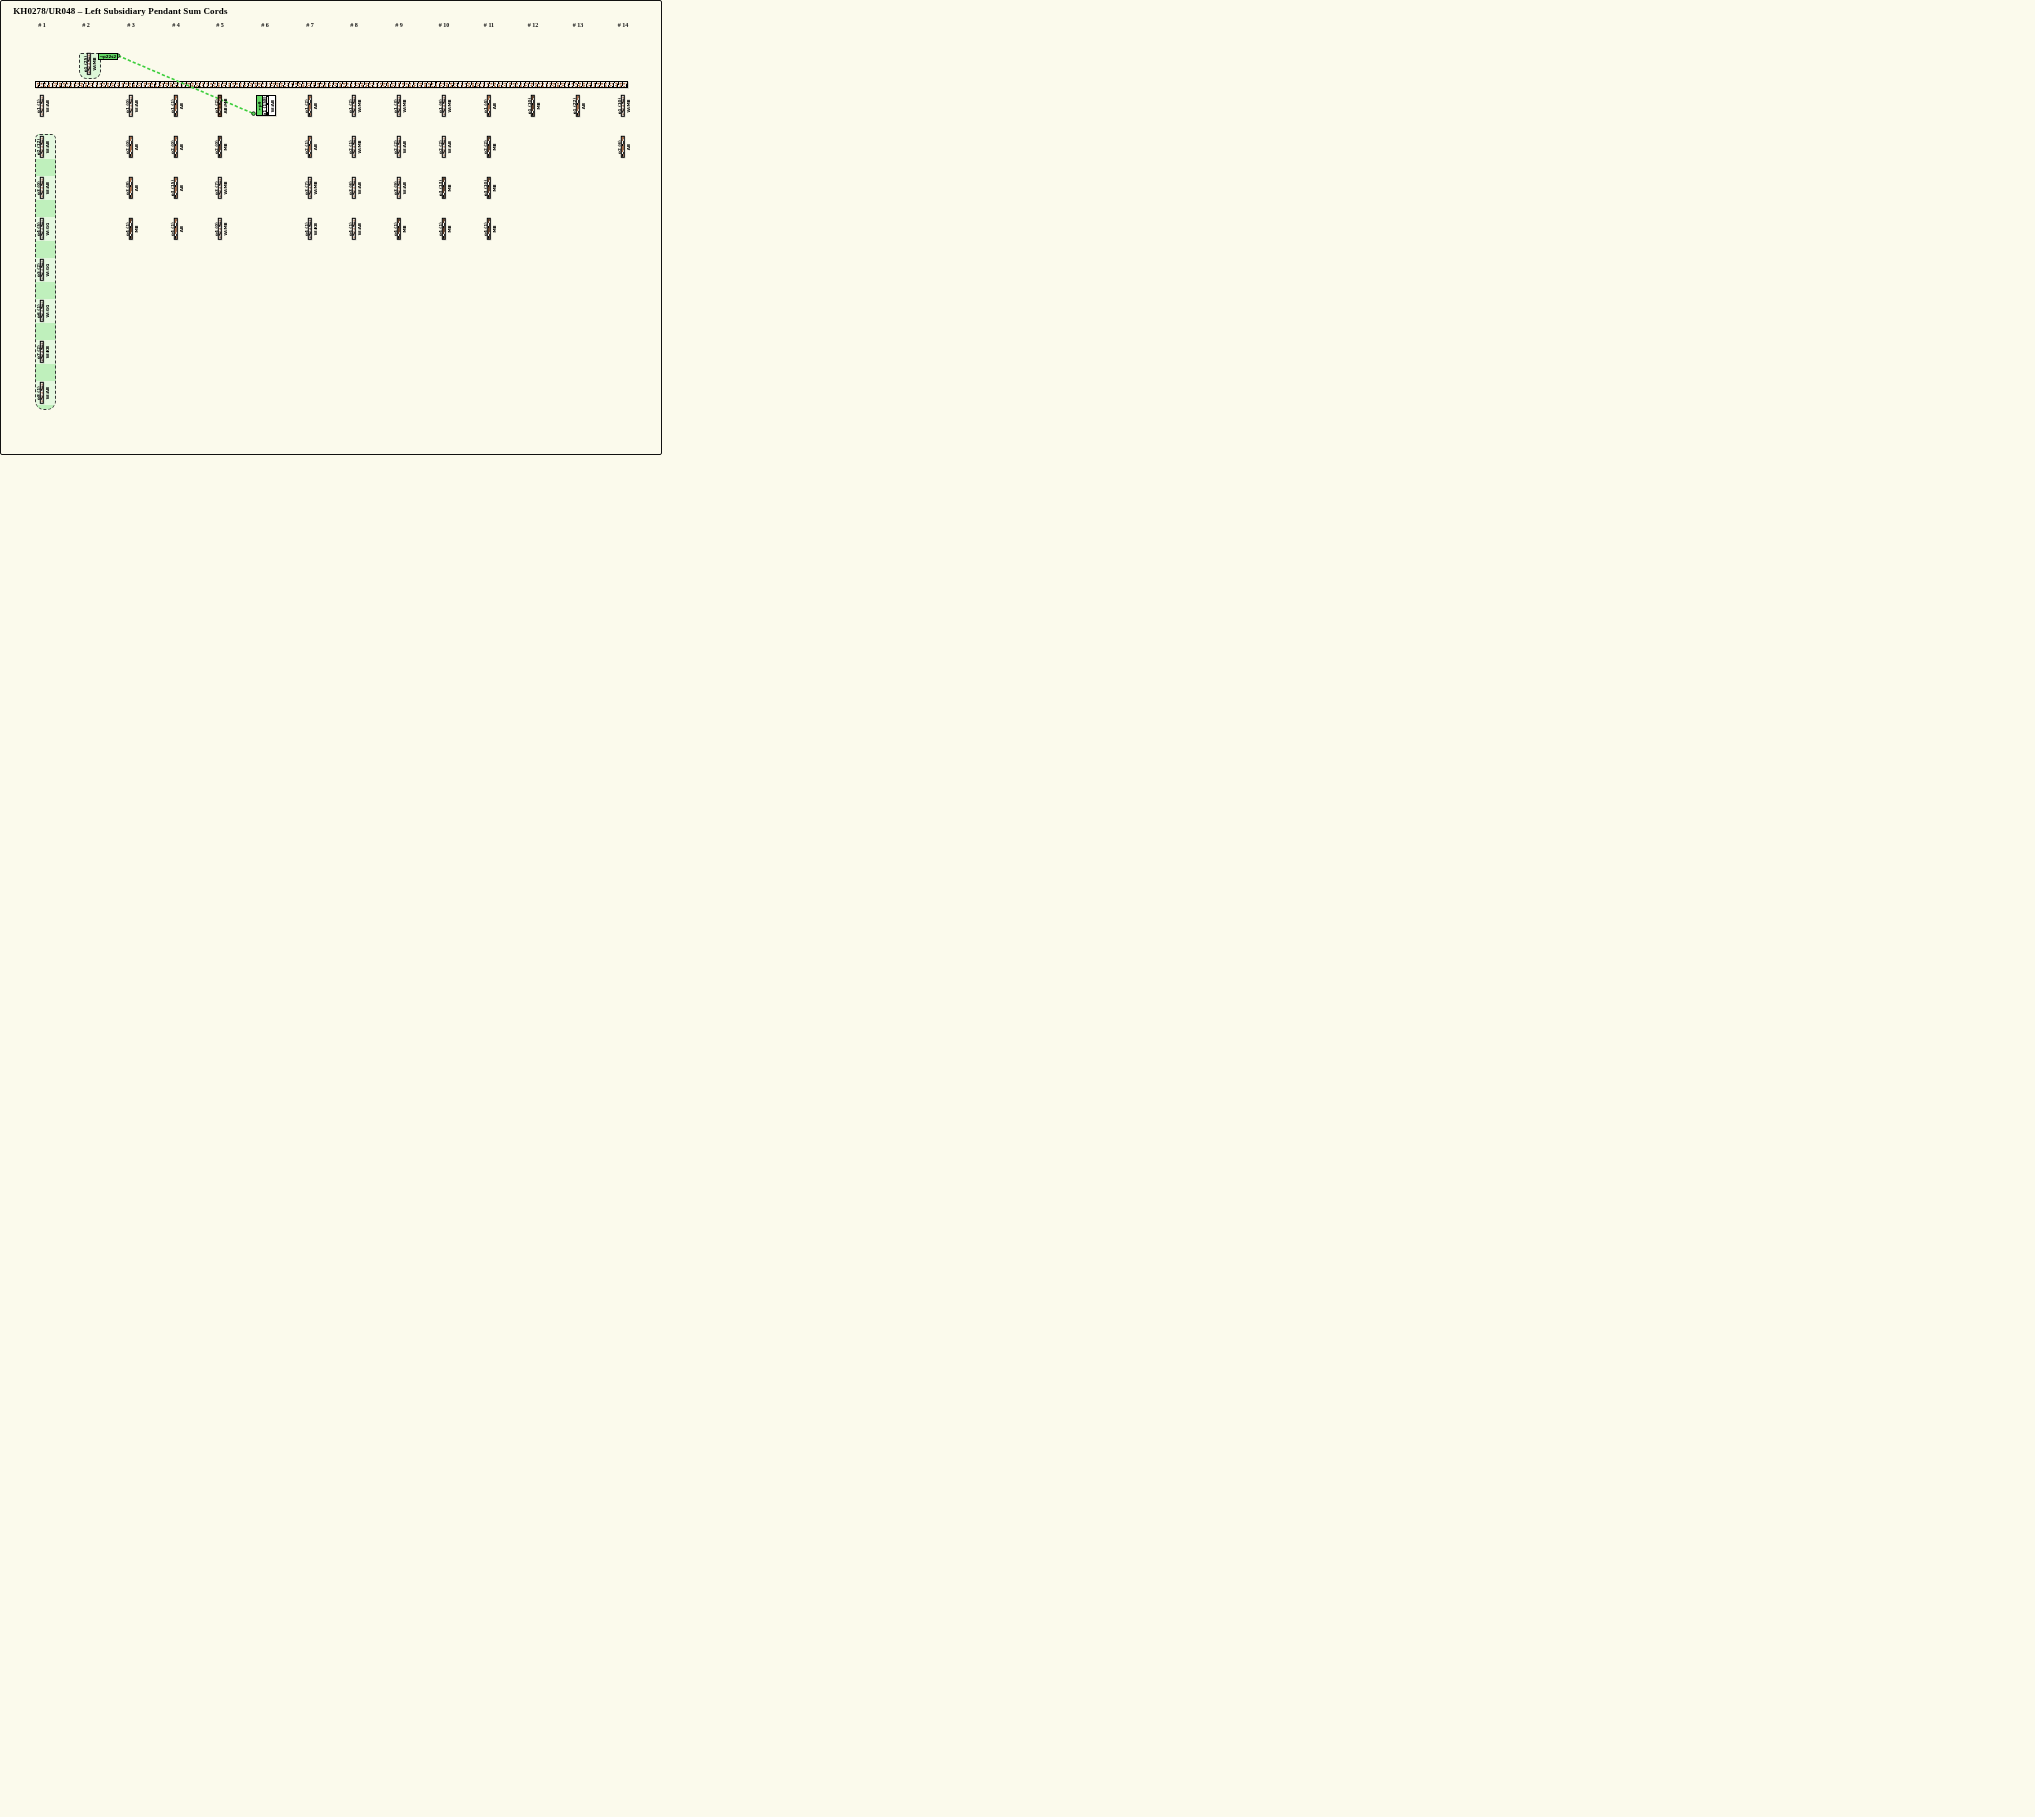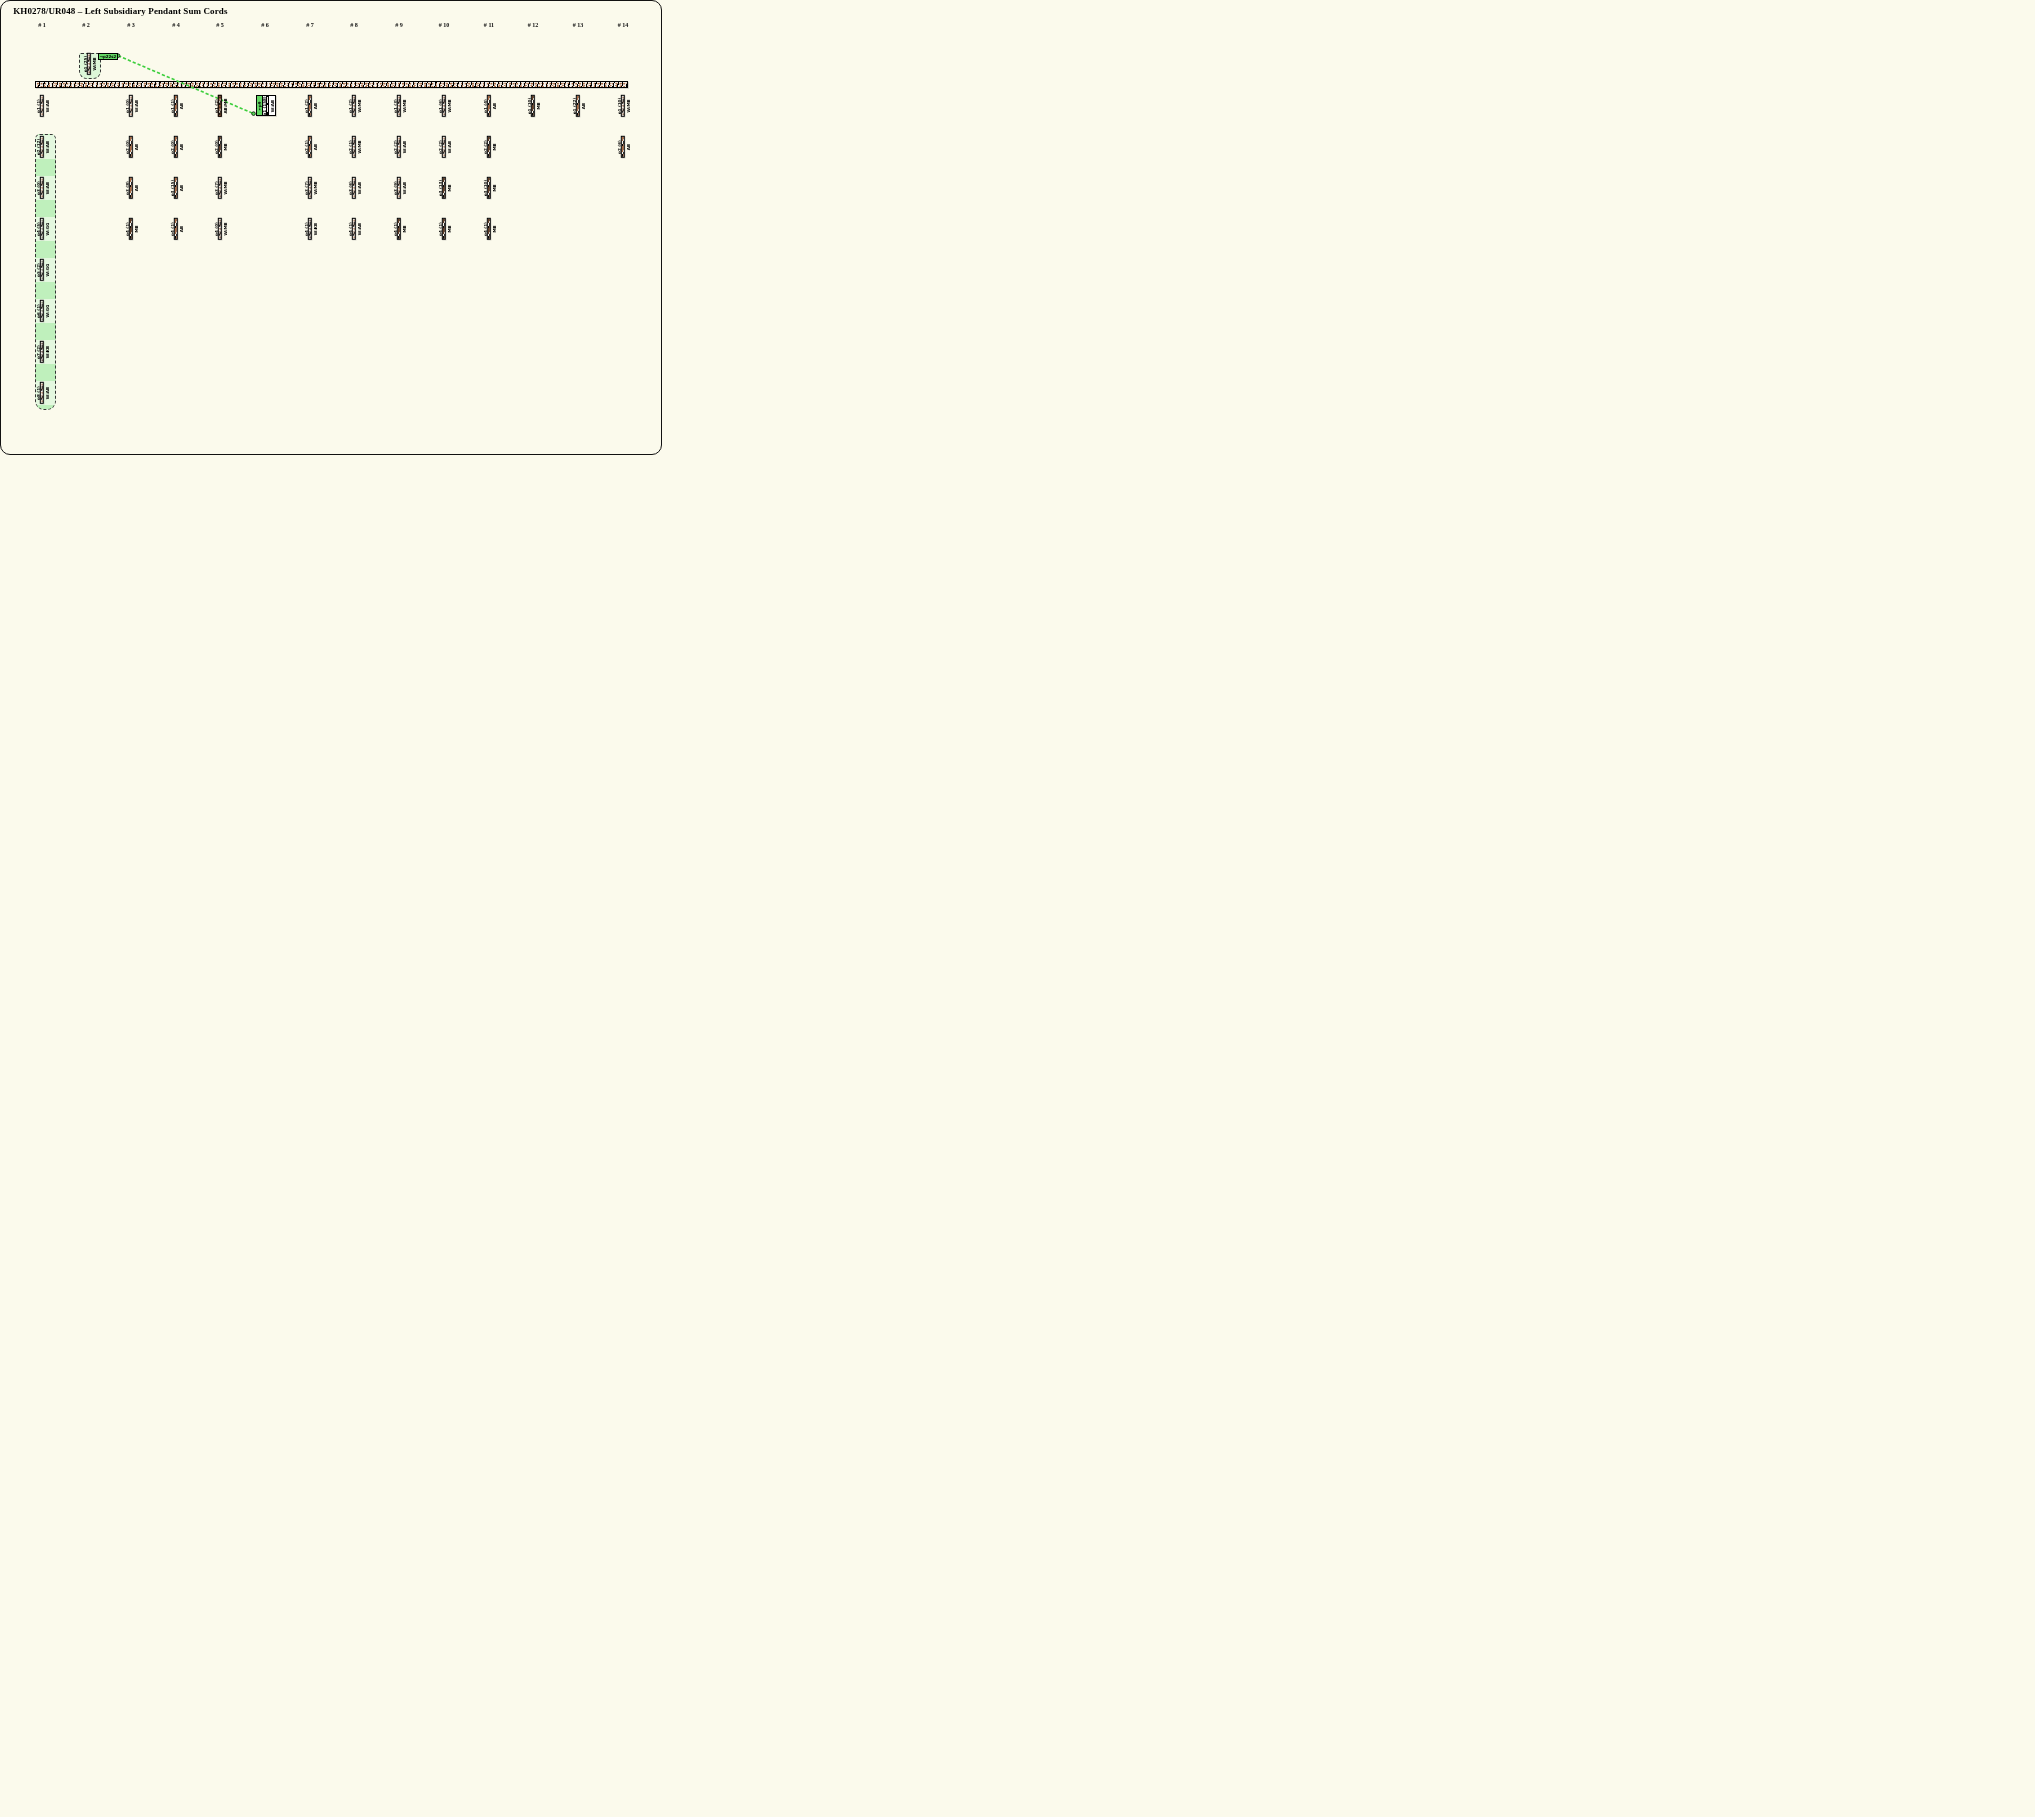--- a/index.html
+++ b/index.html
@@ -1,17 +1,17 @@
 <!DOCTYPE html>
 <html style="font-size:6.5px"><head>
 <meta charset="utf-8">
 <style>
   html,body{margin:0;padding:0;background:#fbfaec;}
   #page{position:relative;width:660px;height:453px;background:#fbfaec;border:0.6px solid #111;
-        border-radius:10px;overflow:hidden;font-family:"DejaVu Sans",sans-serif;}
+        border-radius:2px;overflow:hidden;font-family:"DejaVu Sans",sans-serif;}
   #title{position:absolute;left:12.2px;top:4.9px;font:700 9px "Liberation Serif",serif;color:#000;letter-spacing:0.1px;}
   .col-header{position:absolute;top:21px;transform:translateX(-50%);font:600 6.1px "Liberation Serif",serif;color:#111;white-space:nowrap;}
   
   #main-cord{position:absolute;left:34px;top:80px;width:591px;height:5.3px;border:1px solid #000;
     background-color:#f5f4f0;
     background-image:
       repeating-linear-gradient(105deg,rgba(0,0,0,0) 0 3.3px,#000 3.3px 4.3px),
       radial-gradient(#ad6e46 0.8px,rgba(0,0,0,0) 0.9px),
       radial-gradient(#ad6e46 0.6px,rgba(0,0,0,0) 0.7px);
     background-size:auto,3.7px 3.3px,5.3px 2.4px;

